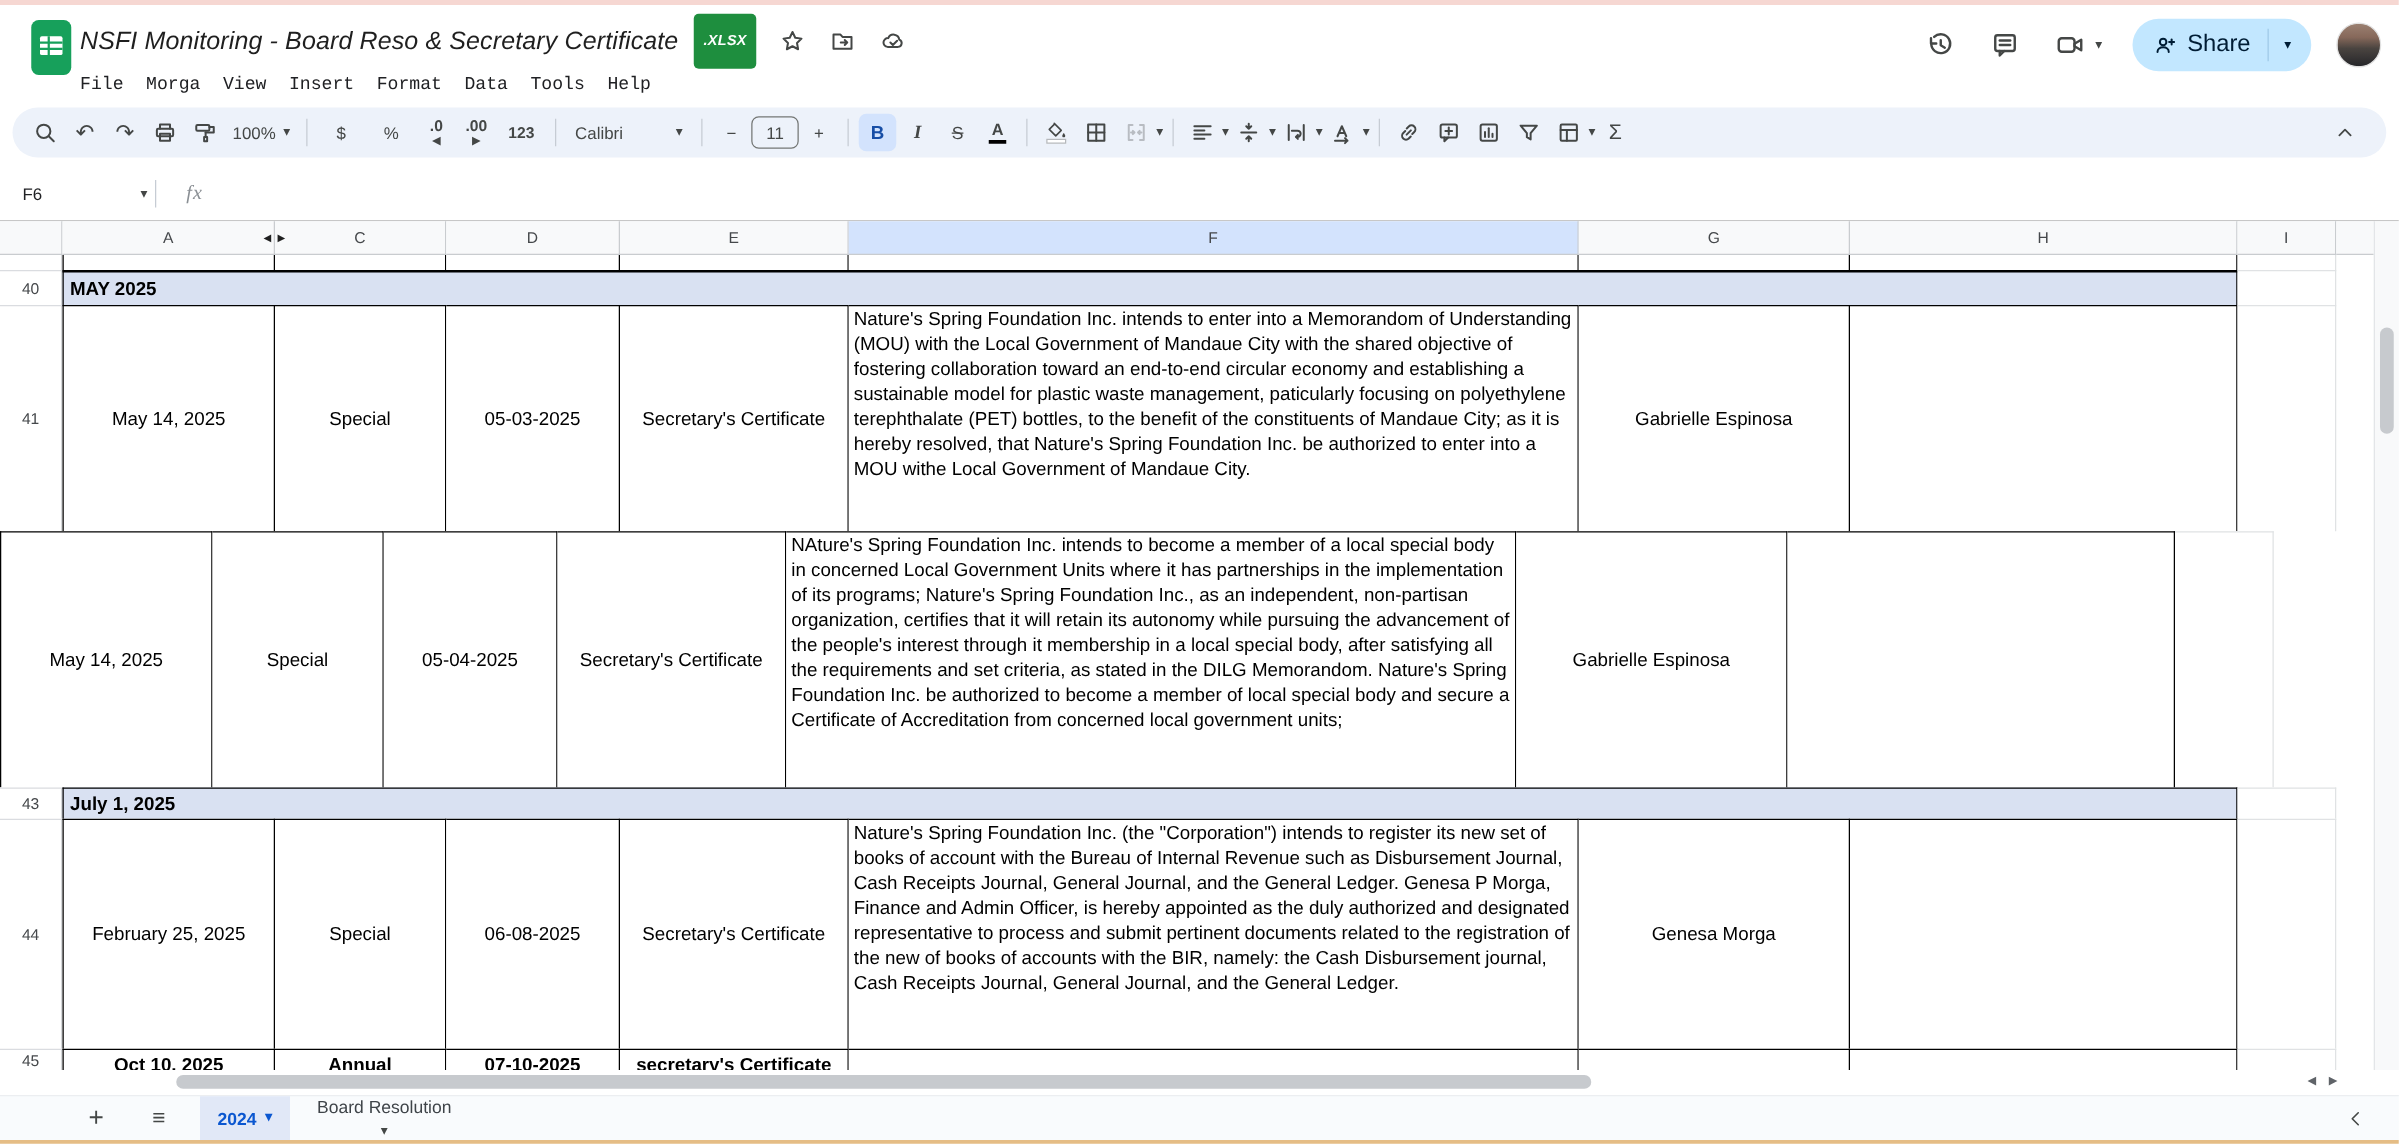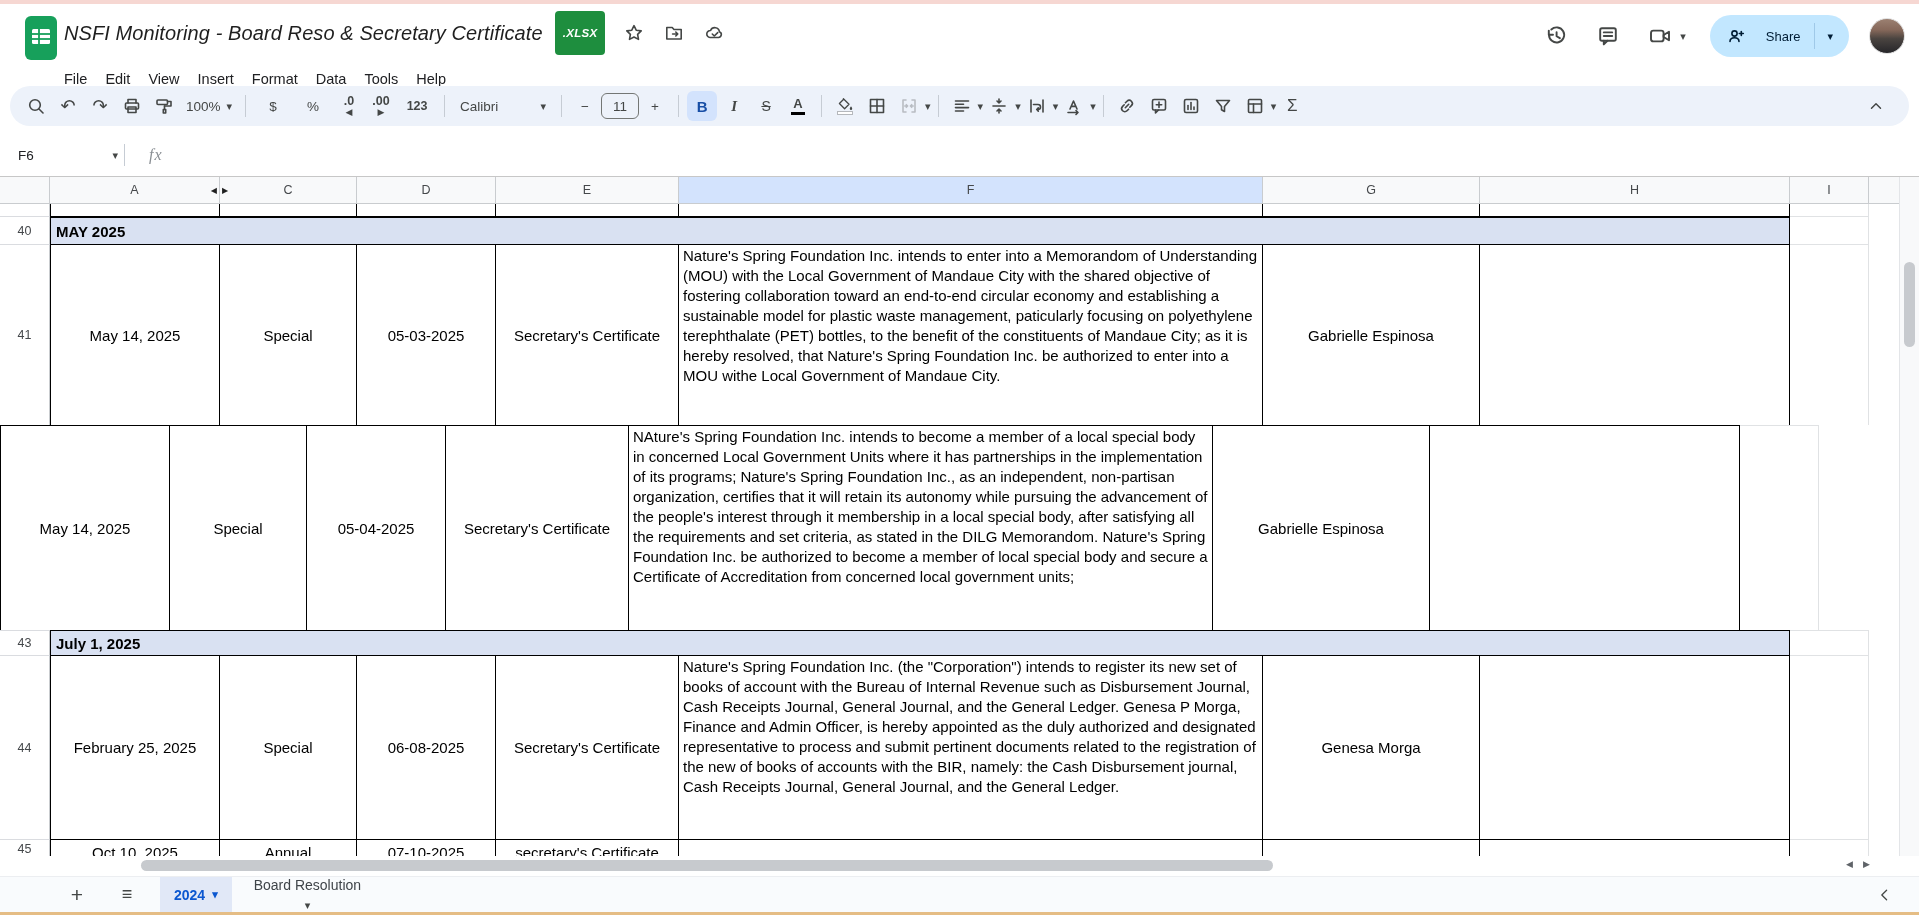--- a/index.html
+++ b/index.html
@@ -15,29 +15,29 @@
   
   .titlebar{position:absolute;top:4px;left:0;width:1919px;height:72px;background:#fff;}
   .logo{position:absolute;left:24px;top:11px;width:34px;height:46px;}
   .tblock{position:absolute;left:64px;top:7px;}
   .title-row{display:flex;align-items:center;font-style:italic;}
   .doc-title{font-size:20px;color:#1f1f1f;letter-spacing:.1px;}
   .xlsx-badge{margin-left:12px;background:#1e8e3e;color:#fff;font-size:11.5px;font-weight:700;
               padding:16px 8px;border-radius:4px;letter-spacing:.3px;}
   .title-icons{display:flex;align-items:center;margin-left:16px;gap:14px;}
   .tbtn{width:26px;height:26px;display:flex;align-items:center;justify-content:center;}
-  .menubar{display:flex;margin-top:14px;margin-left:-9px;}
+  .menubar{display:flex;margin-top:3px;margin-left:-9px;font-family:Liberation Mono, monospace;}
   .menu-item{font-size:14.5px;padding:2px 9px;color:#202124;border-radius:6px;}
   .tright{position:absolute;right:14px;top:6px;height:52px;display:flex;align-items:center;}
   .tib{width:40px;height:40px;display:flex;align-items:center;justify-content:center;}
   .cam-group{display:flex;align-items:center;margin-left:12px;}
   .caret{font-size:11px;color:#444746;line-height:1;}
   .share-pill{margin-left:24px;height:42px;background:#c2e7ff;border-radius:22px;
               display:flex;align-items:center;padding:0 8px 0 16px;}
-  .share-pill .lbl{font-size:13px;font-weight:500;color:#001d35;margin:0 10px 0 20px;}
+  .share-pill .lbl{font-size:19px;font-weight:500;color:#001d35;margin:0 10px 0 8px;}
   .share-div{width:1px;height:26px;background:#9fc9e8;margin:0 4px;}
   .share-caret{padding:0 8px;color:#001d35;}
   .avatar{margin-left:20px;width:34px;height:34px;border-radius:50%;
           background:linear-gradient(180deg,#9b8071 0%,#86685a 32%,#4a4440 58%,#26262a 100%);
           border:1px solid #e0e0e0;}
 
   
   .toolbar{position:absolute;top:86px;left:10px;width:1899px;height:40px;background:#edf2fa;
            border-radius:24px;display:flex;align-items:center;padding:0 10px;box-sizing:border-box;}
   .ti{height:30px;min-width:30px;border-radius:6px;display:flex;align-items:center;justify-content:center;
@@ -92,21 +92,21 @@
   .cellF{justify-content:flex-start;align-items:flex-start;text-align:left;padding:1px 4px;line-height:20px;}
   .row .wI{border-top:1px solid #e0e2e4;border-right:1px solid #e0e2e4;}
   .sliver{height:12px;}
   .sliver .cell{border-top:none;}
   .sliver .gut{border-top:none;}
   .r40{height:28px;}.r41{height:181px;}.r42{height:205px;}.r43{height:25px;}.r44{height:184px;}.r45{height:22px;}
   .bandcell{width:1740px;background:#d9e1f2;border-left:1px solid #000;border-right:1px solid #000;
             border-top:1px solid #000;display:flex;align-items:center;font-weight:700;font-size:15px;
             color:#000;padding-left:5px;box-sizing:border-box;}
   .r40 .bandcell{border-top-width:2px;}
-  .r45 .cell{align-items:flex-start;padding-top:3px;line-height:19px;}
+  .r45 .cell{align-items:flex-start;padding-top:3px;line-height:19px;font-weight:bold;}
   .r45 .gut{align-items:flex-start;padding-top:2px;}
 
   
   .hscroll{position:absolute;top:856px;left:0;width:1919px;height:20px;background:#fff;}
   .hthumb{position:absolute;left:141px;top:4px;width:1132px;height:11px;background:#c7cace;border-radius:6px;}
   .harrows{position:absolute;left:1846px;top:3px;display:flex;gap:10px;font-size:9px;color:#5f6368;}
   .vscroll{position:absolute;left:1899px;top:177px;width:20px;height:679px;background:#f8f9fa;
            border-left:1px solid #e3e5e8;box-sizing:border-box;}
   .vthumb{position:absolute;left:4px;top:85px;width:11px;height:85px;background:#c7cace;border-radius:6px;}
 
@@ -155,21 +155,21 @@
         <span class="tbtn">
           <svg class="ic" width="20" height="20" viewBox="0 0 20 20">
               <path d="M6 14.5a3.5 3.5 0 1 1 .6-7 4.6 4.6 0 0 1 8.8 1.2 3 3 0 0 1-.9 5.8z"></path>
               <path d="M8.3 11l2 2 3.4-3.4"></path>
             </svg>
         </span>
       </span>
     </div>
     <nav class="menubar">
       <span class="menu-item">File</span>
-      <span class="menu-item">Edit</span>
+      <span class="menu-item">Morga</span>
       <span class="menu-item">View</span>
       <span class="menu-item">Insert</span>
       <span class="menu-item">Format</span>
       <span class="menu-item">Data</span>
       <span class="menu-item">Tools</span>
       <span class="menu-item">Help</span>
     </nav>
   </div>
   <div class="tright">
     <span class="tib">

